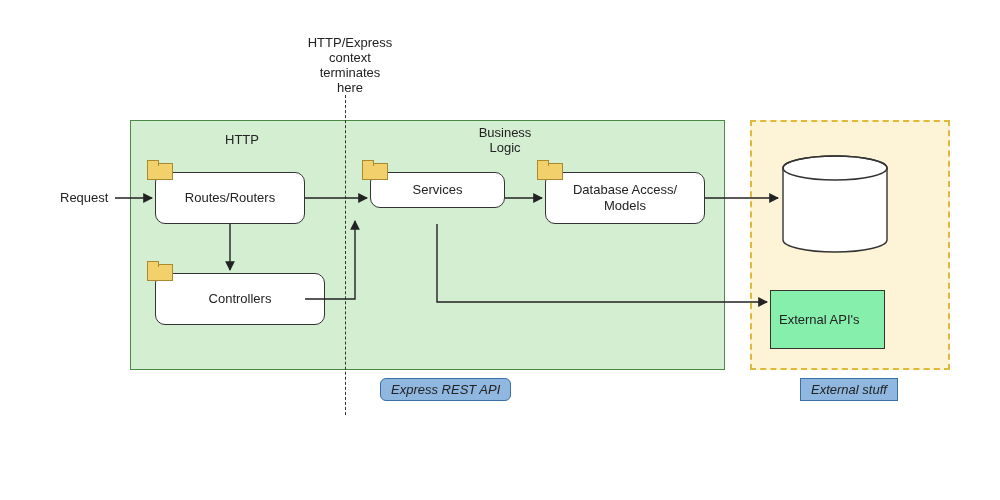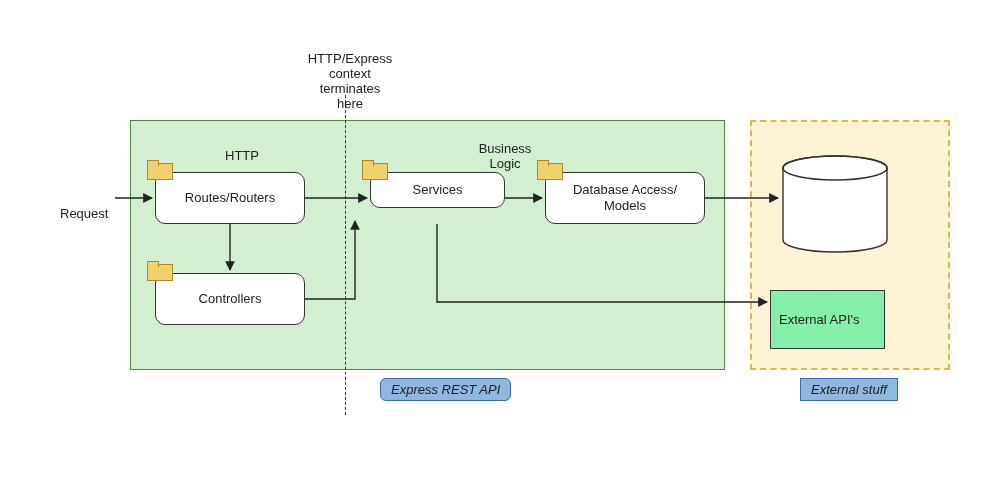--- a/index.html
+++ b/index.html
@@ -89,21 +89,20 @@
     border: 1px solid #aa8a2e;
     border-bottom: none;
     box-sizing: border-box;
   }
 
   
   .label {
     position: absolute;
     text-align: center;
     line-height: 1.15;
-    margin-top: 16px;
   }
 
   .region-label {
     position: absolute;
     background: #8fb7df;
     border: 1px solid #3a6ea5;
     font-style: italic;
     padding: 3px 10px;
     box-sizing: border-box;
   }
@@ -139,21 +138,21 @@
   <div class="label" style="left:212px; top:133px; width:60px;">HTTP</div>
   <div class="label" style="left:465px; top:126px; width:80px;">Business<br>Logic</div>
 
   <div class="label" style="left:60px; top:191px; width:60px; text-align:left;">Request</div>
 
   <div class="node" style="left:155px; top:172px; width:150px; height:52px;">
     <span>Routes/Routers</span>
   </div>
   <div class="folder" style="left:147px; top:160px;"></div>
 
-  <div class="node" style="left:155px; top:273px; width:150px; height:52px;">
+  <div class="node" style="left:155px; top:273px; width:170px; height:52px;">
     <span>Controllers</span>
   </div>
   <div class="folder" style="left:147px; top:261px;"></div>
 
   <div class="node" style="left:370px; top:172px; width:135px; height:36px;">
     <span>Services</span>
   </div>
   <div class="folder" style="left:362px; top:160px;"></div>
 
   <div class="node" style="left:545px; top:172px; width:160px; height:52px;">

